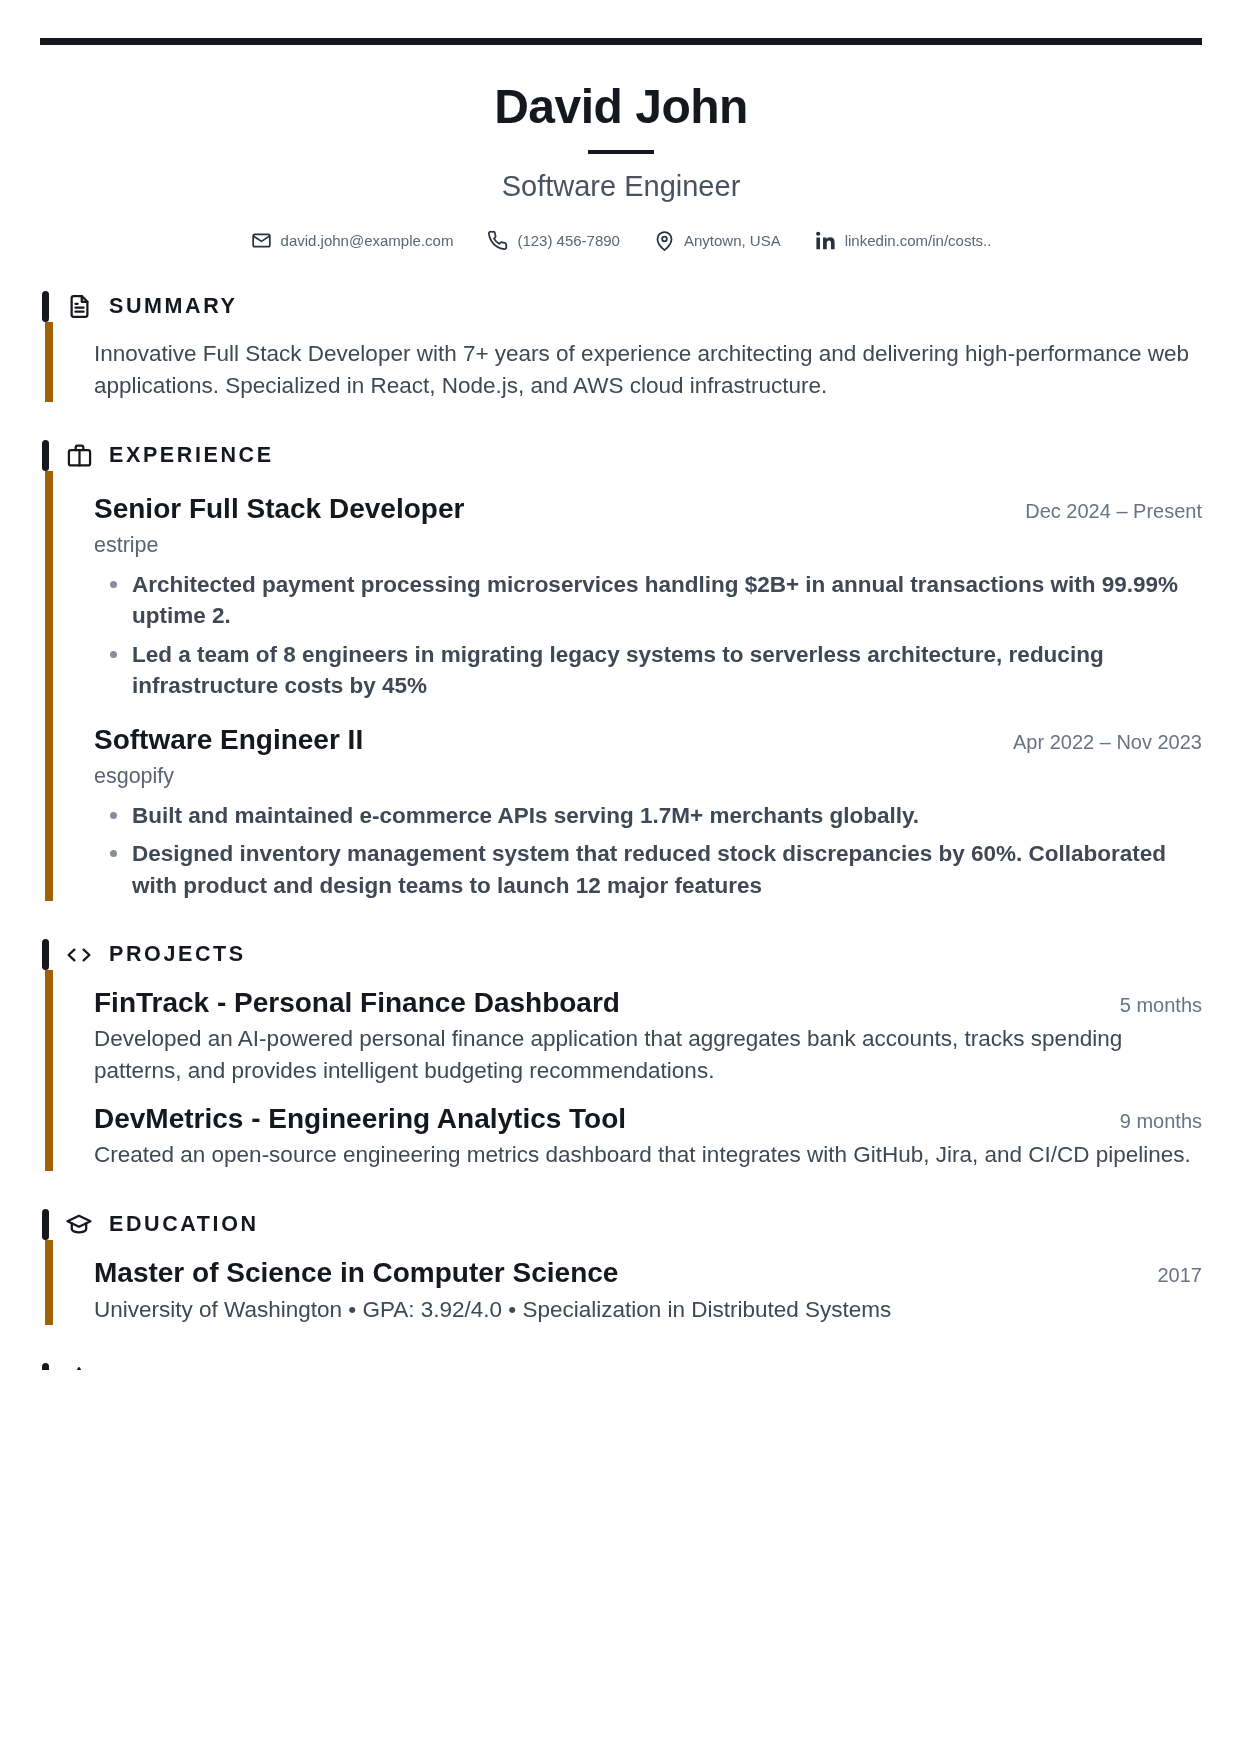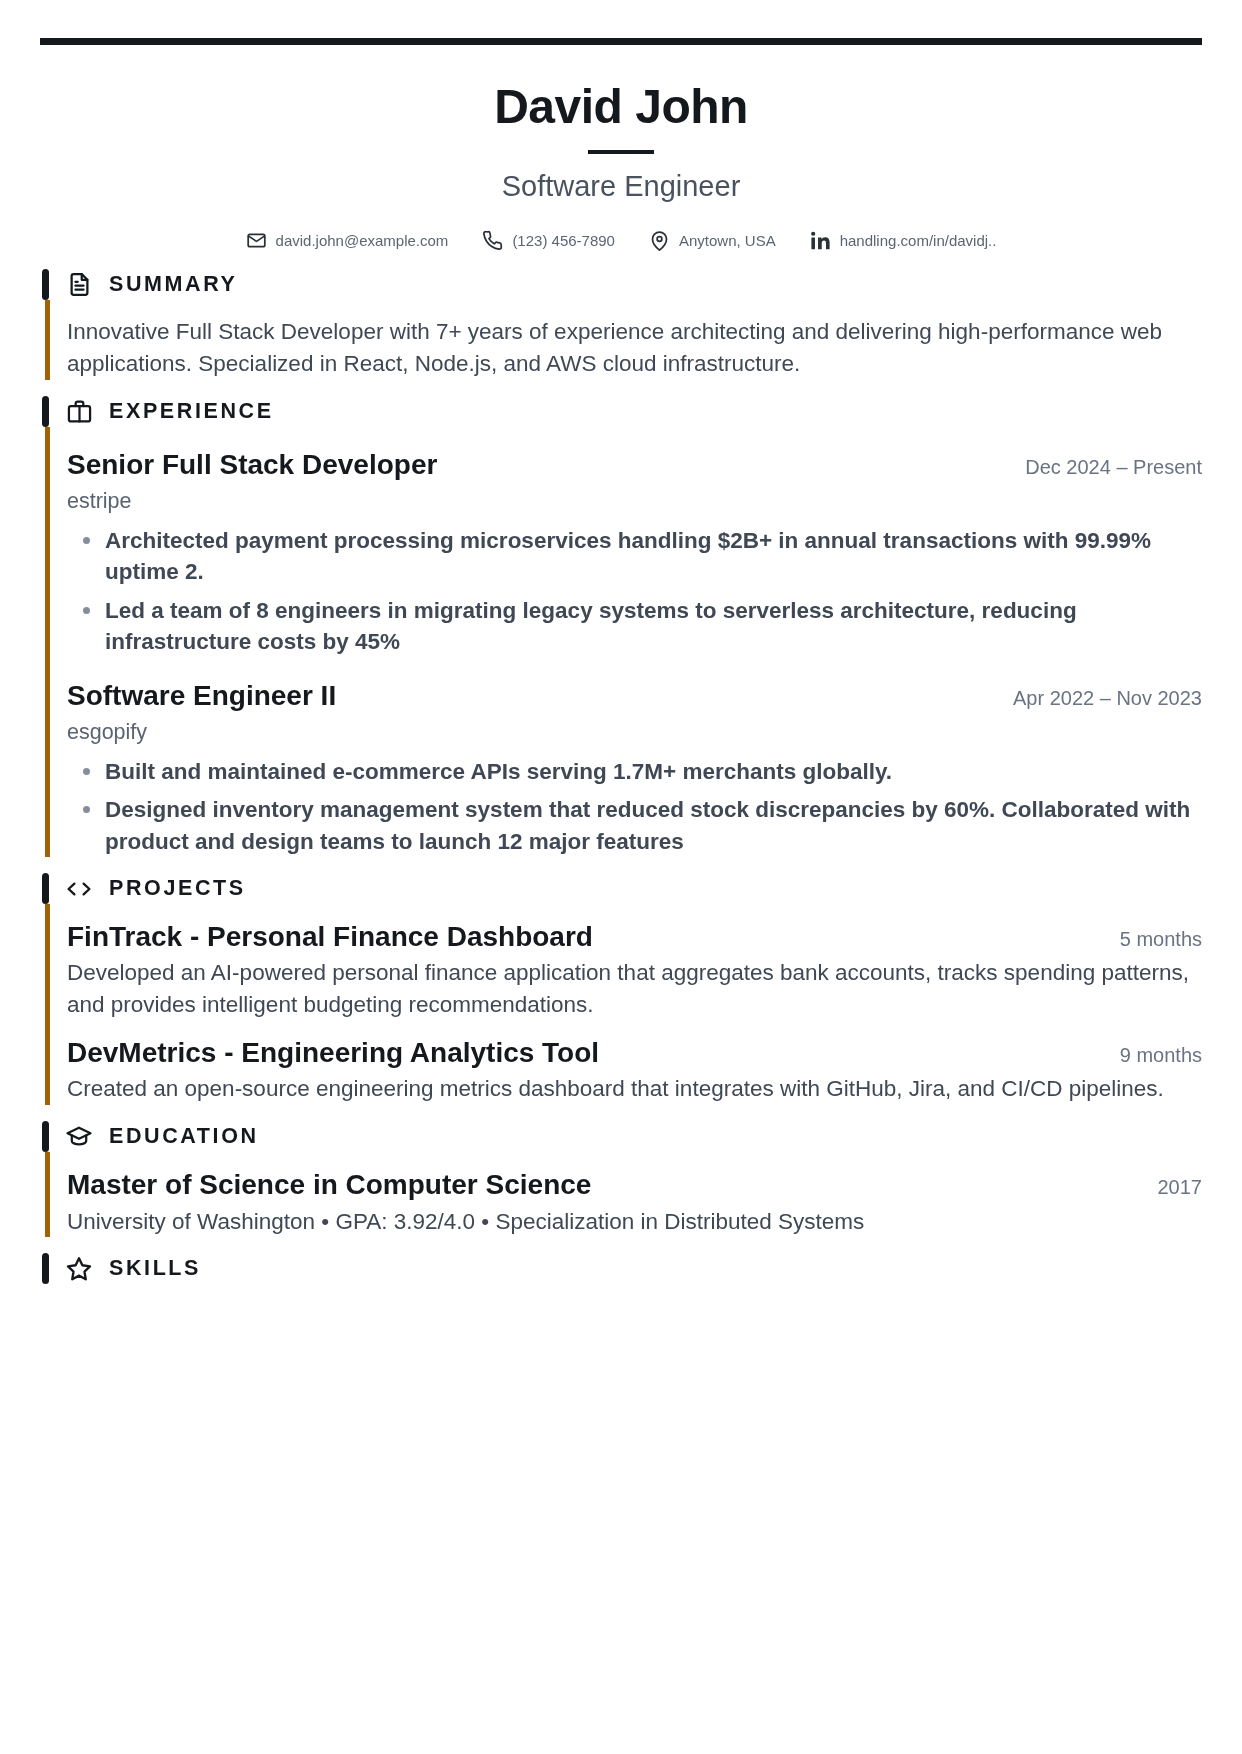--- a/index.html
+++ b/index.html
@@ -71,21 +71,21 @@
   }
   .contact-item svg { display: block; }
   .contact-row .second-line {
     width: 100%;
     display: flex;
     justify-content: center;
     margin-top: 17px;
   }
 
   
-  .section { margin-top: 16px; }
+  .section { margin-top: 38px; }
 
   .section-head {
     display: flex;
     align-items: center;
     gap: 16px;
     margin-left: 2px;
   }
   .section-bar {
     width: 7px;
     height: 31px;
@@ -105,22 +105,22 @@
   .section-title {
     font-size: 21.5px;
     font-weight: bold;
     letter-spacing: 2.6px;
     color: #15181d;
   }
 
   
   .section-body {
     margin-left: 5px;
-    border-left: 5px solid #a16207;
-    padding-left: 17px;
+    border-left: 8px solid #a16207;
+    padding-left: 41px;
   }
   .section-body.no-rail { border-left: none; padding-left: 27px; }
 
   .summary-text {
     font-size: 22.5px;
     line-height: 1.42;
     color: #3f4854;
     padding-top: 16px;
   }
 
@@ -233,21 +233,21 @@
       </span>
 
       <span class="contact-item">
         <span>
           <svg width="21" height="21" viewBox="0 0 24 24" fill="#2b3038">
             <rect x="1.6" y="8.6" width="4.1" height="13.3" rx="0.4"></rect>
             <circle cx="3.65" cy="4.3" r="2.4"></circle>
             <path d="M9.2 8.6h3.9v1.9c.7-1.3 2.3-2.2 4.2-2.2 3.4 0 5.1 2.1 5.1 6v7.6h-4.1v-6.8c0-1.9-.7-3-2.3-3-1.5 0-2.6 1-2.6 3v6.8H9.2z"></path>
           </svg>
         </span>
-        <span>handling.com/in/davidj..</span>
+        <span>linkedin.com/in/costs..</span>
       </span>
 
 
     </div>
   </div>
 
   <div class="section">
     <div class="section-head">
       <span class="section-bar"></span>
       <span class="section-icon">

